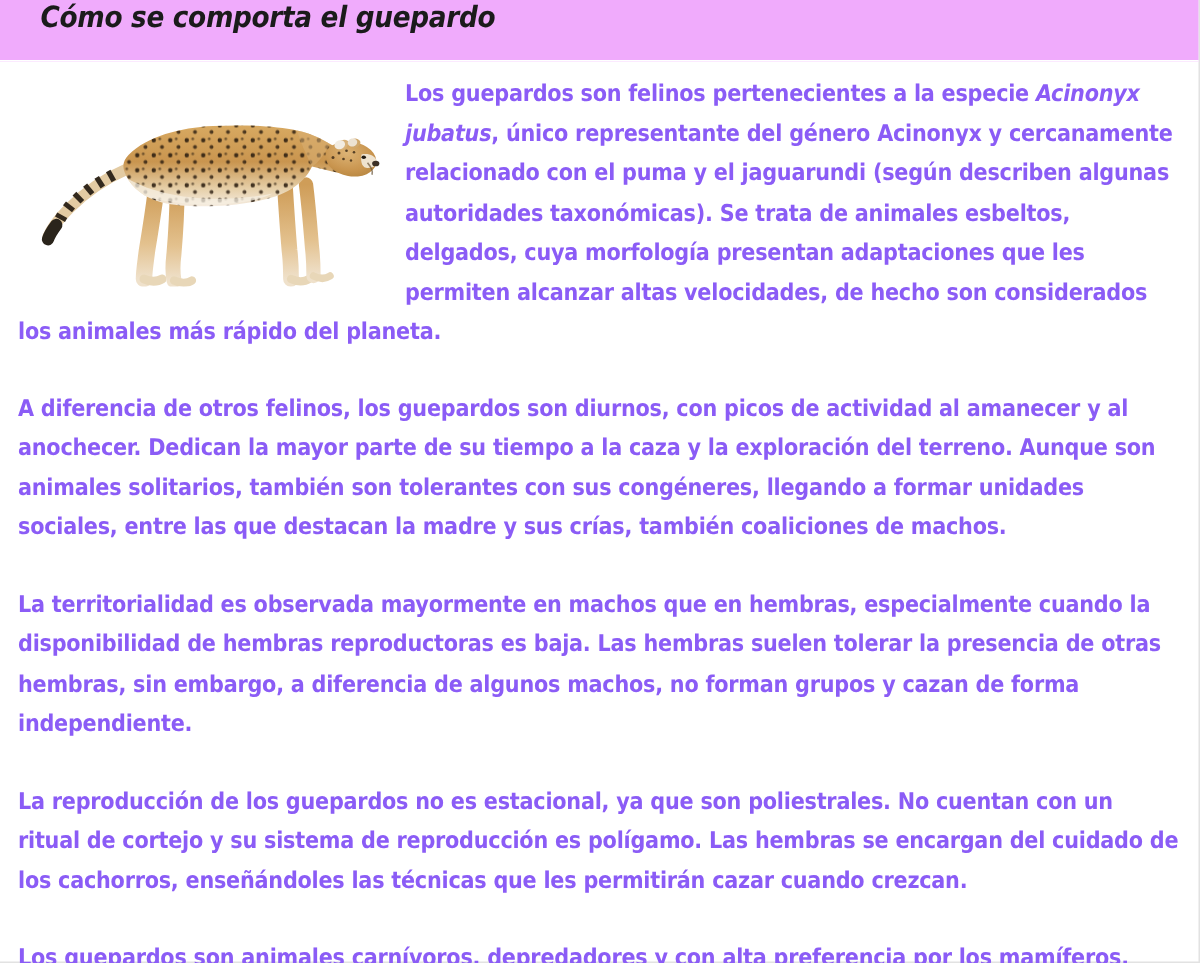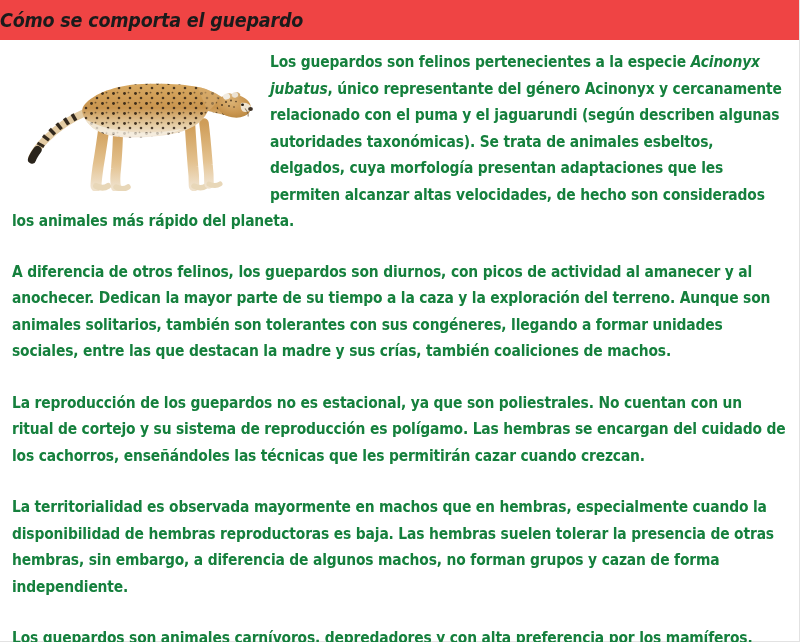--- a/index.html
+++ b/index.html
@@ -18,24 +18,23 @@
     width: 800px;
     height: 642px;
     box-sizing: border-box;
     background: #ffffff;
     border-right: 1px solid #e2e2e2;
     border-bottom: 1px solid #e2e2e2;
   }
   
   #header-bar {
     height: 41px;
-    background: #ef4444;
+    background: #f0abfc;
     display: flex;
-    align-items: center;
-    padding-left: 0;
+    padding-left: 27px;
     box-sizing: border-box;
     border-bottom: 1px solid #ffffff;
   }
   #page-title {
     font-family: "DejaVu Sans Condensed", "Liberation Sans Narrow", "Liberation Sans", sans-serif;
     font-weight: bold;
     font-style: italic;
     font-size: 19.5px;
     letter-spacing: -0.2px;
     color: #1b1b1b;
@@ -44,21 +43,21 @@
   
   #article {
     padding: 8px 13px 0 12px;
     box-sizing: border-box;
   }
   .para {
     font-family: "DejaVu Sans Condensed", "Liberation Sans Narrow", "Liberation Sans", sans-serif;
     font-weight: bold;
     font-size: 15.4px;
     line-height: 26.5px;
-    color: #15803d;
+    color: #8b5cf6;
     letter-spacing: -0.15px;
     margin: 0 0 25px 0;
     text-align: left;
   }
   .para em {
     font-style: italic;
   }
   #intro-para {
     margin-bottom: 24px;
   }
@@ -186,22 +185,22 @@
           <circle cx="222" cy="56" r="0.8"></circle>
           <circle cx="210" cy="54" r="1"></circle>
         </g>
       </svg>
     </div>
 
     <p class="para" id="intro-para"><span>Los guepardos son felinos pertenecientes a la especie </span><em>Acinonyx jubatus</em><span>, único representante del género Acinonyx y cercanamente relacionado con el puma y el jaguarundi (según describen algunas autoridades taxonómicas). Se trata de animales esbeltos, delgados, cuya morfología presentan adaptaciones que les permiten alcanzar altas velocidades, de hecho son considerados los animales más rápido del planeta.</span></p>
 
     <p class="para">A diferencia de otros felinos, los guepardos son diurnos, con picos de actividad al amanecer y al anochecer. Dedican la mayor parte de su tiempo a la caza y la exploración del terreno. Aunque son animales solitarios, también son tolerantes con sus congéneres, llegando a formar unidades sociales, entre las que destacan la madre y sus crías, también coaliciones de machos.</p>
 
+    <p class="para">La territorialidad es observada mayormente en machos que en hembras, especialmente cuando la disponibilidad de hembras reproductoras es baja. Las hembras suelen tolerar la presencia de otras hembras, sin embargo, a diferencia de algunos machos, no forman grupos y cazan de forma independiente.</p>
+
     <p class="para">La reproducción de los guepardos no es estacional, ya que son poliestrales. No cuentan con un ritual de cortejo y su sistema de reproducción es polígamo. Las hembras se encargan del cuidado de los cachorros, enseñándoles las técnicas que les permitirán cazar cuando crezcan.</p>
 
-    <p class="para">La territorialidad es observada mayormente en machos que en hembras, especialmente cuando la disponibilidad de hembras reproductoras es baja. Las hembras suelen tolerar la presencia de otras hembras, sin embargo, a diferencia de algunos machos, no forman grupos y cazan de forma independiente.</p>
-
     <p class="para">Los guepardos son animales carnívoros, depredadores y con alta preferencia por los mamíferos.</p>
 
   </div>
 
 
 </div>
 
 </body></html>

